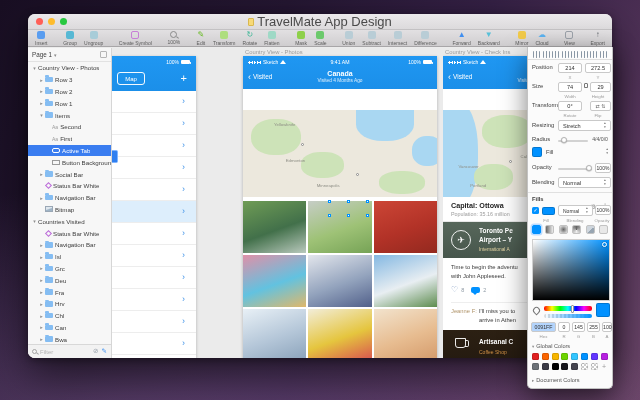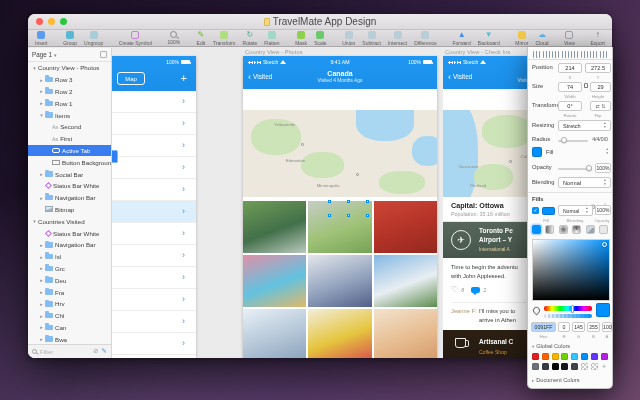--- a/index.html
+++ b/index.html
@@ -11,21 +11,21 @@
   }
   
   #window { position:absolute; left:28px; top:14px; width:584px; height:344px;
     border-radius:7px; background:#ececec; box-shadow:0 18px 40px rgba(0,0,0,.55), 0 2px 8px rgba(0,0,0,.4); overflow:hidden; }
   #titlebar { position:relative; height:16px; background:linear-gradient(#ebe9eb,#dcdadc); border-bottom:1px solid #c3c1c3;
     display:flex; align-items:center; justify-content:center; }
   .traffic { position:absolute; left:8px; top:4px; display:flex; gap:5px; }
   .tl { width:7px; height:7px; border-radius:50%; }
   .tl.red{background:#ff5f57}.tl.yellow{background:#febc2e}.tl.green{background:#28c840}
   .doc-ic { width:6px; height:8px; background:#f7d977; border:1px solid #d9b84f; border-radius:1px; margin-right:3px; }
-  #title { font-size:10px; color:#4a4a4a; }
+  #title { font-size:13px; color:#4a4a4a; }
   #toolbar { height:17px; background:linear-gradient(#e2e0e2,#cfcdcf); border-bottom:1px solid #a8a6a8;
     display:flex; justify-content:space-between; align-items:flex-start; padding:1px 7px 0; }
   .tb-group { display:flex; gap:7px; }
   .tb-item { display:flex; flex-direction:column; align-items:center; min-width:10px; }
   .tb-icon { width:8px; height:8px; border-radius:2px; display:block; }
   .tb-glyph { background:none!important; font-size:8px; line-height:8px; width:auto; text-align:center; }
   .tb-outline { background:none!important; border:1px solid #b9a6c9; }
   .tb-zoom { width:7px; height:7px; border-radius:50%; border:1.2px solid #8a8a8a; background:none; position:relative; }
   .tb-zoom::after{content:""; position:absolute; width:3px; height:1.2px; background:#8a8a8a; right:-3px; bottom:-1px; transform:rotate(40deg);}
   .tb-label { font-size:5px; color:#5c5c5c; white-space:nowrap; margin-top:1px; }

